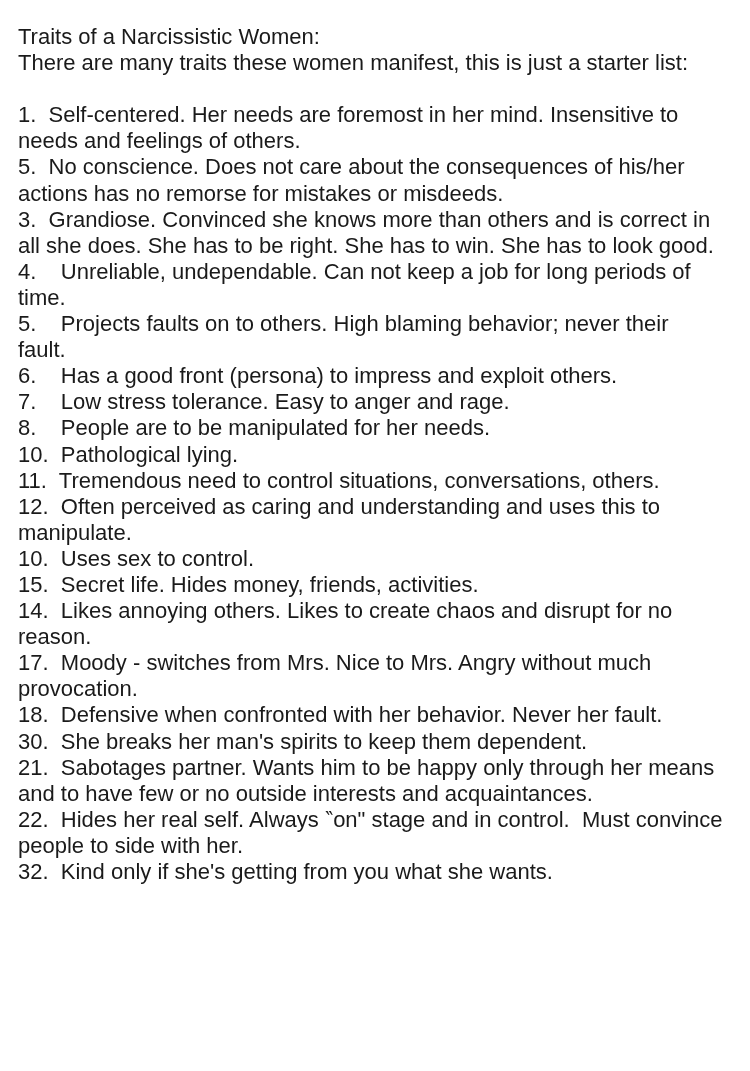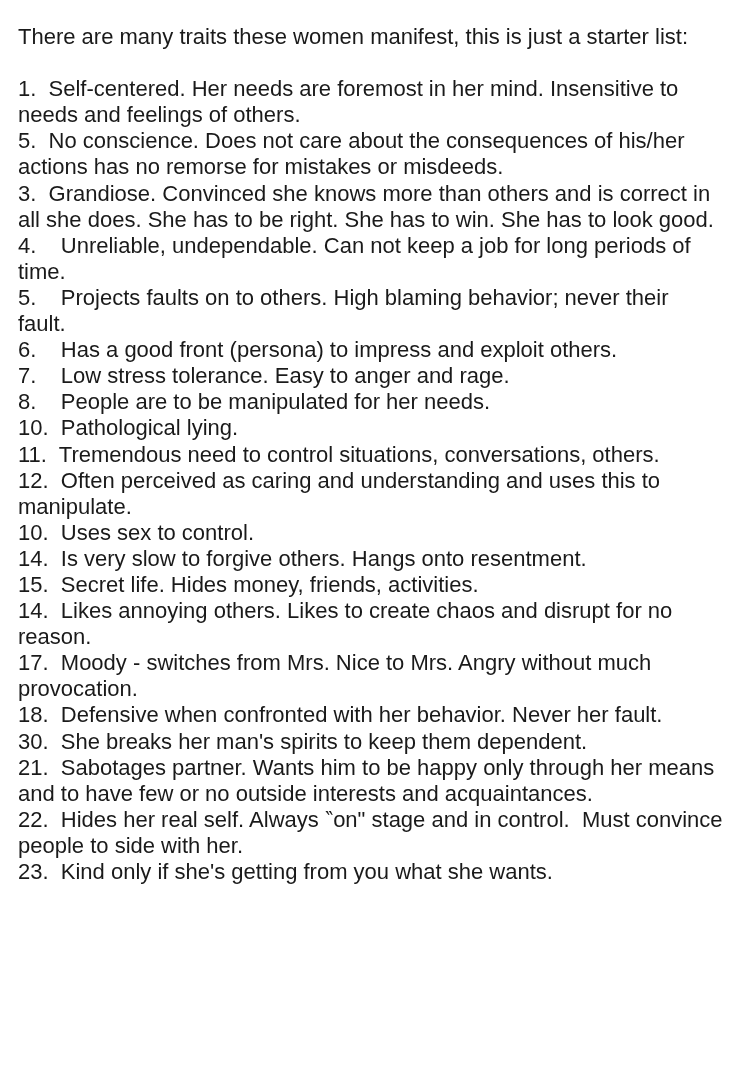--- a/index.html
+++ b/index.html
@@ -28,20 +28,21 @@
     word-break: keep-all;
   }
   .spacer {
     height: 26.1px;
   }
 </style>
 </head>
 <body>
 
 <div class="page">
+  <div class="doc-line">Traits of a Narcissistic Women:</div>
   <div class="doc-line">There are many traits these women manifest, this is just a starter list:</div>
   <div class="spacer"></div>
   <div id="items-container">
       <div class="doc-line">1.  Self-centered. Her needs are foremost in her mind. Insensitive to
 needs and feelings of others.</div>
       <div class="doc-line">5.  No conscience. Does not care about the consequences of his/her
 actions has no remorse for mistakes or misdeeds.</div>
       <div class="doc-line">3.  Grandiose. Convinced she knows more than others and is correct in
 all she does. She has to be right. She has to win. She has to look good.</div>
       <div class="doc-line">4.    Unreliable, undependable. Can not keep a job for long periods of
@@ -49,27 +50,26 @@
       <div class="doc-line">5.    Projects faults on to others. High blaming behavior; never their
 fault.</div>
       <div class="doc-line">6.    Has a good front (persona) to impress and exploit others.</div>
       <div class="doc-line">7.    Low stress tolerance. Easy to anger and rage.</div>
       <div class="doc-line">8.    People are to be manipulated for her needs.</div>
       <div class="doc-line">10.  Pathological lying.</div>
       <div class="doc-line">11.  Tremendous need to control situations, conversations, others.</div>
       <div class="doc-line">12.  Often perceived as caring and understanding and uses this to
 manipulate.</div>
       <div class="doc-line">10.  Uses sex to control.</div>
-      <div class="doc-line">14.  Is very slow to forgive others. Hangs onto resentment.</div>
       <div class="doc-line">15.  Secret life. Hides money, friends, activities.</div>
       <div class="doc-line">14.  Likes annoying others. Likes to create chaos and disrupt for no
 reason.</div>
       <div class="doc-line">17.  Moody - switches from Mrs. Nice to Mrs. Angry without much
 provocation.</div>
       <div class="doc-line">18.  Defensive when confronted with her behavior. Never her fault.</div>
       <div class="doc-line">30.  She breaks her man's spirits to keep them dependent.</div>
       <div class="doc-line">21.  Sabotages partner. Wants him to be happy only through her means
 and to have few or no outside interests and acquaintances.</div>
       <div class="doc-line">22.  Hides her real self. Always ‶on" stage and in control.  Must convince
 people to side with her.</div>
-      <div class="doc-line">23.  Kind only if she's getting from you what she wants.</div>
+      <div class="doc-line">32.  Kind only if she's getting from you what she wants.</div>
     </div>
 </div>
 
 </body></html>

